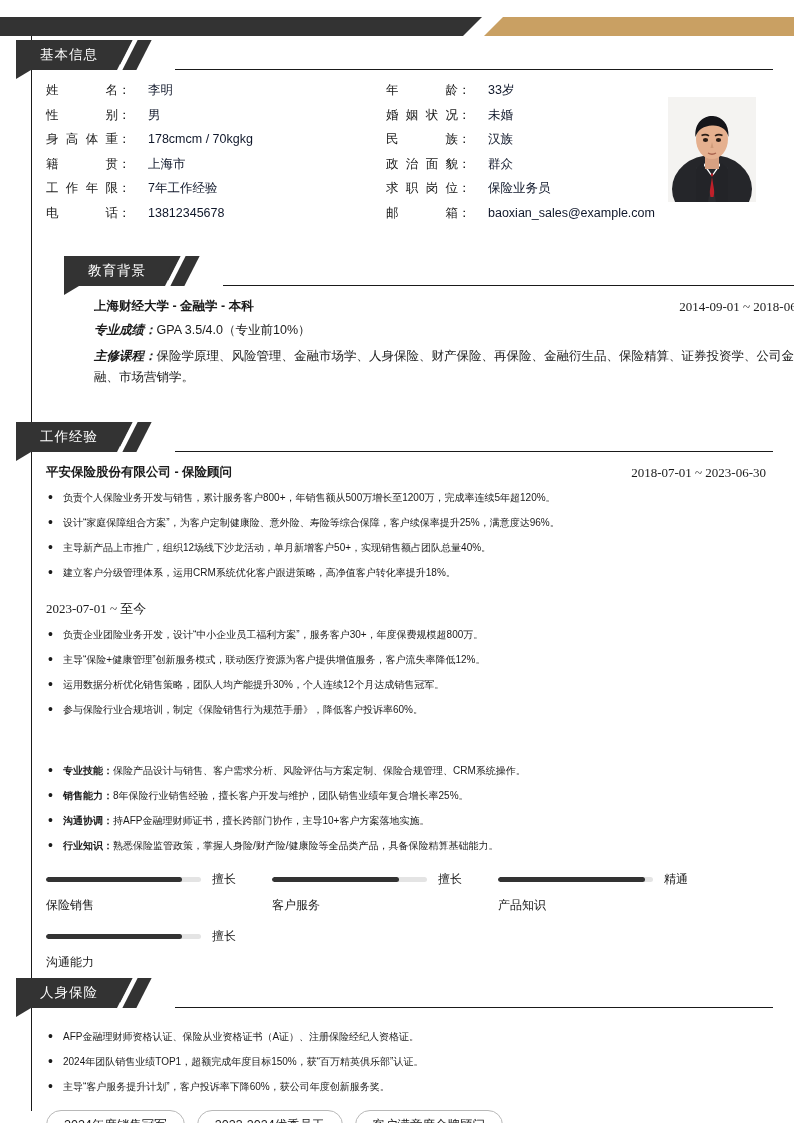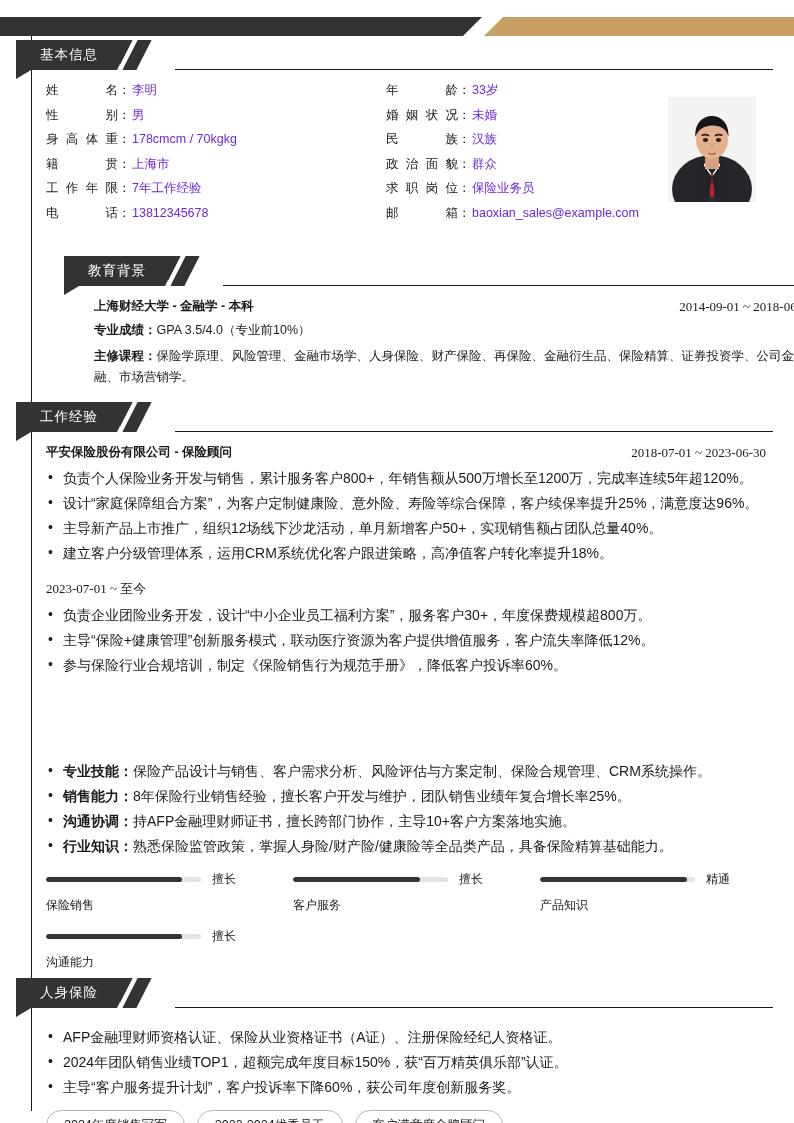--- a/index.html
+++ b/index.html
@@ -136,21 +136,22 @@
     color: #1a1a1a;
     flex: none;
   }
   .info-label span { display: inline-block; }
   .info-colon {
     width: 14px;
     flex: none;
     text-align: left;
   }
   .info-value {
-    color: #6d28d9;
+    color: #0f172a;
+    margin-left: 16px;
   }
   .photo-frame {
     position: absolute;
     left: 668px;
     top: 97px;
     width: 88px;
     height: 105px;
     background: #f2f1ef;
     overflow: hidden;
   }
@@ -162,27 +163,27 @@
     align-items: center;
     font-size: 12.5px;
   }
   .entry-title { font-weight: bold; }
   .entry-date { font-size: 13px; color: #1a1a1a; font-family: Liberation Serif, serif; }
   .entry-line {
     font-size: 12.5px;
     line-height: 21px;
     margin-top: 5px;
   }
-  .entry-line b { font-weight: bold; }
+  .entry-line b { font-weight: bold; font-style: italic; }
 
   ul.bullets {
     margin: 6px 0 0 0;
     padding: 0;
     list-style: none;
-    font-size: 14px;
+    font-size: 10px;
   }
   ul.bullets li {
     position: relative;
     padding-left: 17px;
     line-height: 22px;
     margin-bottom: 3px;
   }
   ul.bullets li::before {
     content: "•";
     position: absolute;
@@ -190,21 +191,20 @@
     top: -1px;
     font-size: 14px;
   }
   ul.bullets li b { font-weight: bold; }
 
   
   .bars {
     display: flex;
     flex-wrap: wrap;
     margin-top: 14px;
-    justify-content: space-between;
   }
   .bar-item {
     width: 226px;
     margin-bottom: 14px;
   }
   .bar-top {
     display: flex;
     align-items: center;
   }
   .bar-track {
@@ -422,21 +422,21 @@
     </div>
     <div class="entry-line">
       <b>专业成绩：</b><span>GPA 3.5/4.0（专业前10%）</span>
     </div>
     <div class="entry-line">
       <b>主修课程：</b><span>保险学原理、风险管理、金融市场学、人身保险、财产保险、再保险、金融衍生品、保险精算、证券投资学、公司金融、市场营销学。</span>
     </div>
   </div>
 </div>
 
-<div class="section" style="top:402px;">
+<div class="section" style="top:422px;">
   <div class="sec-header-row">
     <div class="sec-tab">工作经验</div>
     <div class="sec-stripes" style="left:120px;">
       <i class="s1"></i>
         <i class="s2"></i>
         <i class="s3"></i>
     </div>
     <div class="sec-tail"></div>
     <div class="sec-rule" style="left:175px;"></div>
   </div>
@@ -455,20 +455,21 @@
       </ul>
     </div>
 
     <div style="margin-top:16px;">
       <div class="entry-head">
         <span class="entry-date">2023-07-01 ~ 至今</span>
       </div>
       <ul class="bullets">
         <li>负责企业团险业务开发，设计“中小企业员工福利方案”，服务客户30+，年度保费规模超800万。</li>
         <li>主导“保险+健康管理”创新服务模式，联动医疗资源为客户提供增值服务，客户流失率降低12%。</li>
+        <li>运用数据分析优化销售策略，团队人均产能提升30%，个人连续12个月达成销售冠军。</li>
         <li>参与保险行业合规培训，制定《保险销售行为规范手册》，降低客户投诉率60%。</li>
       </ul>
     </div>
 
   </div>
 </div>
 
 <div class="section" style="top:742px;">
   <div class="sec-body">
     <ul class="bullets">

